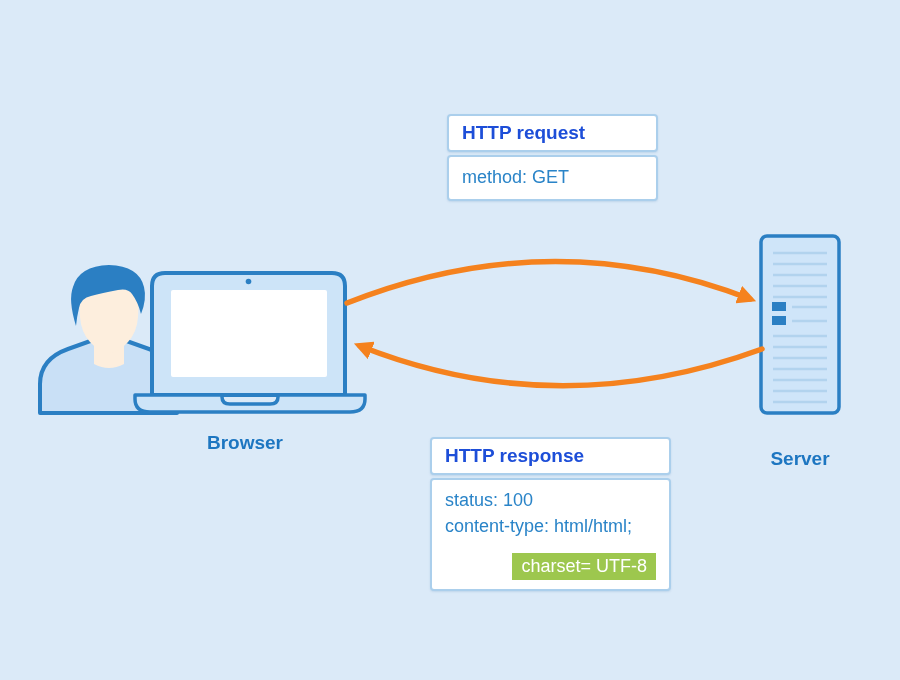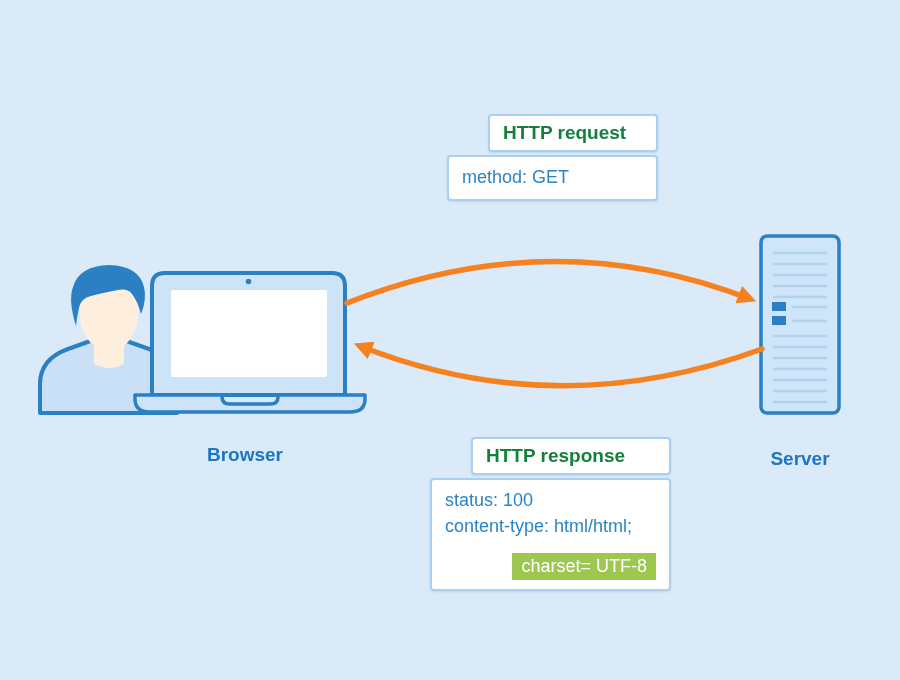--- a/index.html
+++ b/index.html
@@ -17,40 +17,39 @@
     position: absolute; left: 0; top: 0;
     width: 900px; height: 680px;
     pointer-events: none;
   }
   .entity-label {
     position: absolute;
     font-size: 19px; font-weight: 700;
     color: #1d76c1;
     text-align: center;
   }
-  .browser-label { left: 155px; top: 444px; width: 180px; }
+  .browser-label { left: 155px; top: 432px; width: 180px; }
   .server-label  { left: 730px; top: 448px; width: 140px; }
 
   .info-box { position: absolute; }
   .request-box  { left: 447px; top: 114px; width: 211px; }
   .response-box { left: 430px; top: 437px; width: 241px; }
 
   .box-card {
     background: #ffffff;
     border: 2px solid #abcfec;
     border-radius: 4px;
     box-shadow: 0 1px 2px rgba(110, 155, 200, 0.25);
     box-sizing: border-box;
   }
   .box-title {
     padding: 5px 13px 5px;
     font-size: 19px; font-weight: 700;
-    color: #15803d;
+    color: #1d4ed8;
     line-height: 24px;
-    margin-left: 41px;
   }
   .box-body {
     margin-top: 3px;
     padding: 7px 13px 9px;
     font-size: 18px;
     color: #2a84c8;
     line-height: 26px;
   }
   .chip-row { text-align: right; margin-top: 14px; }
   .chip {

